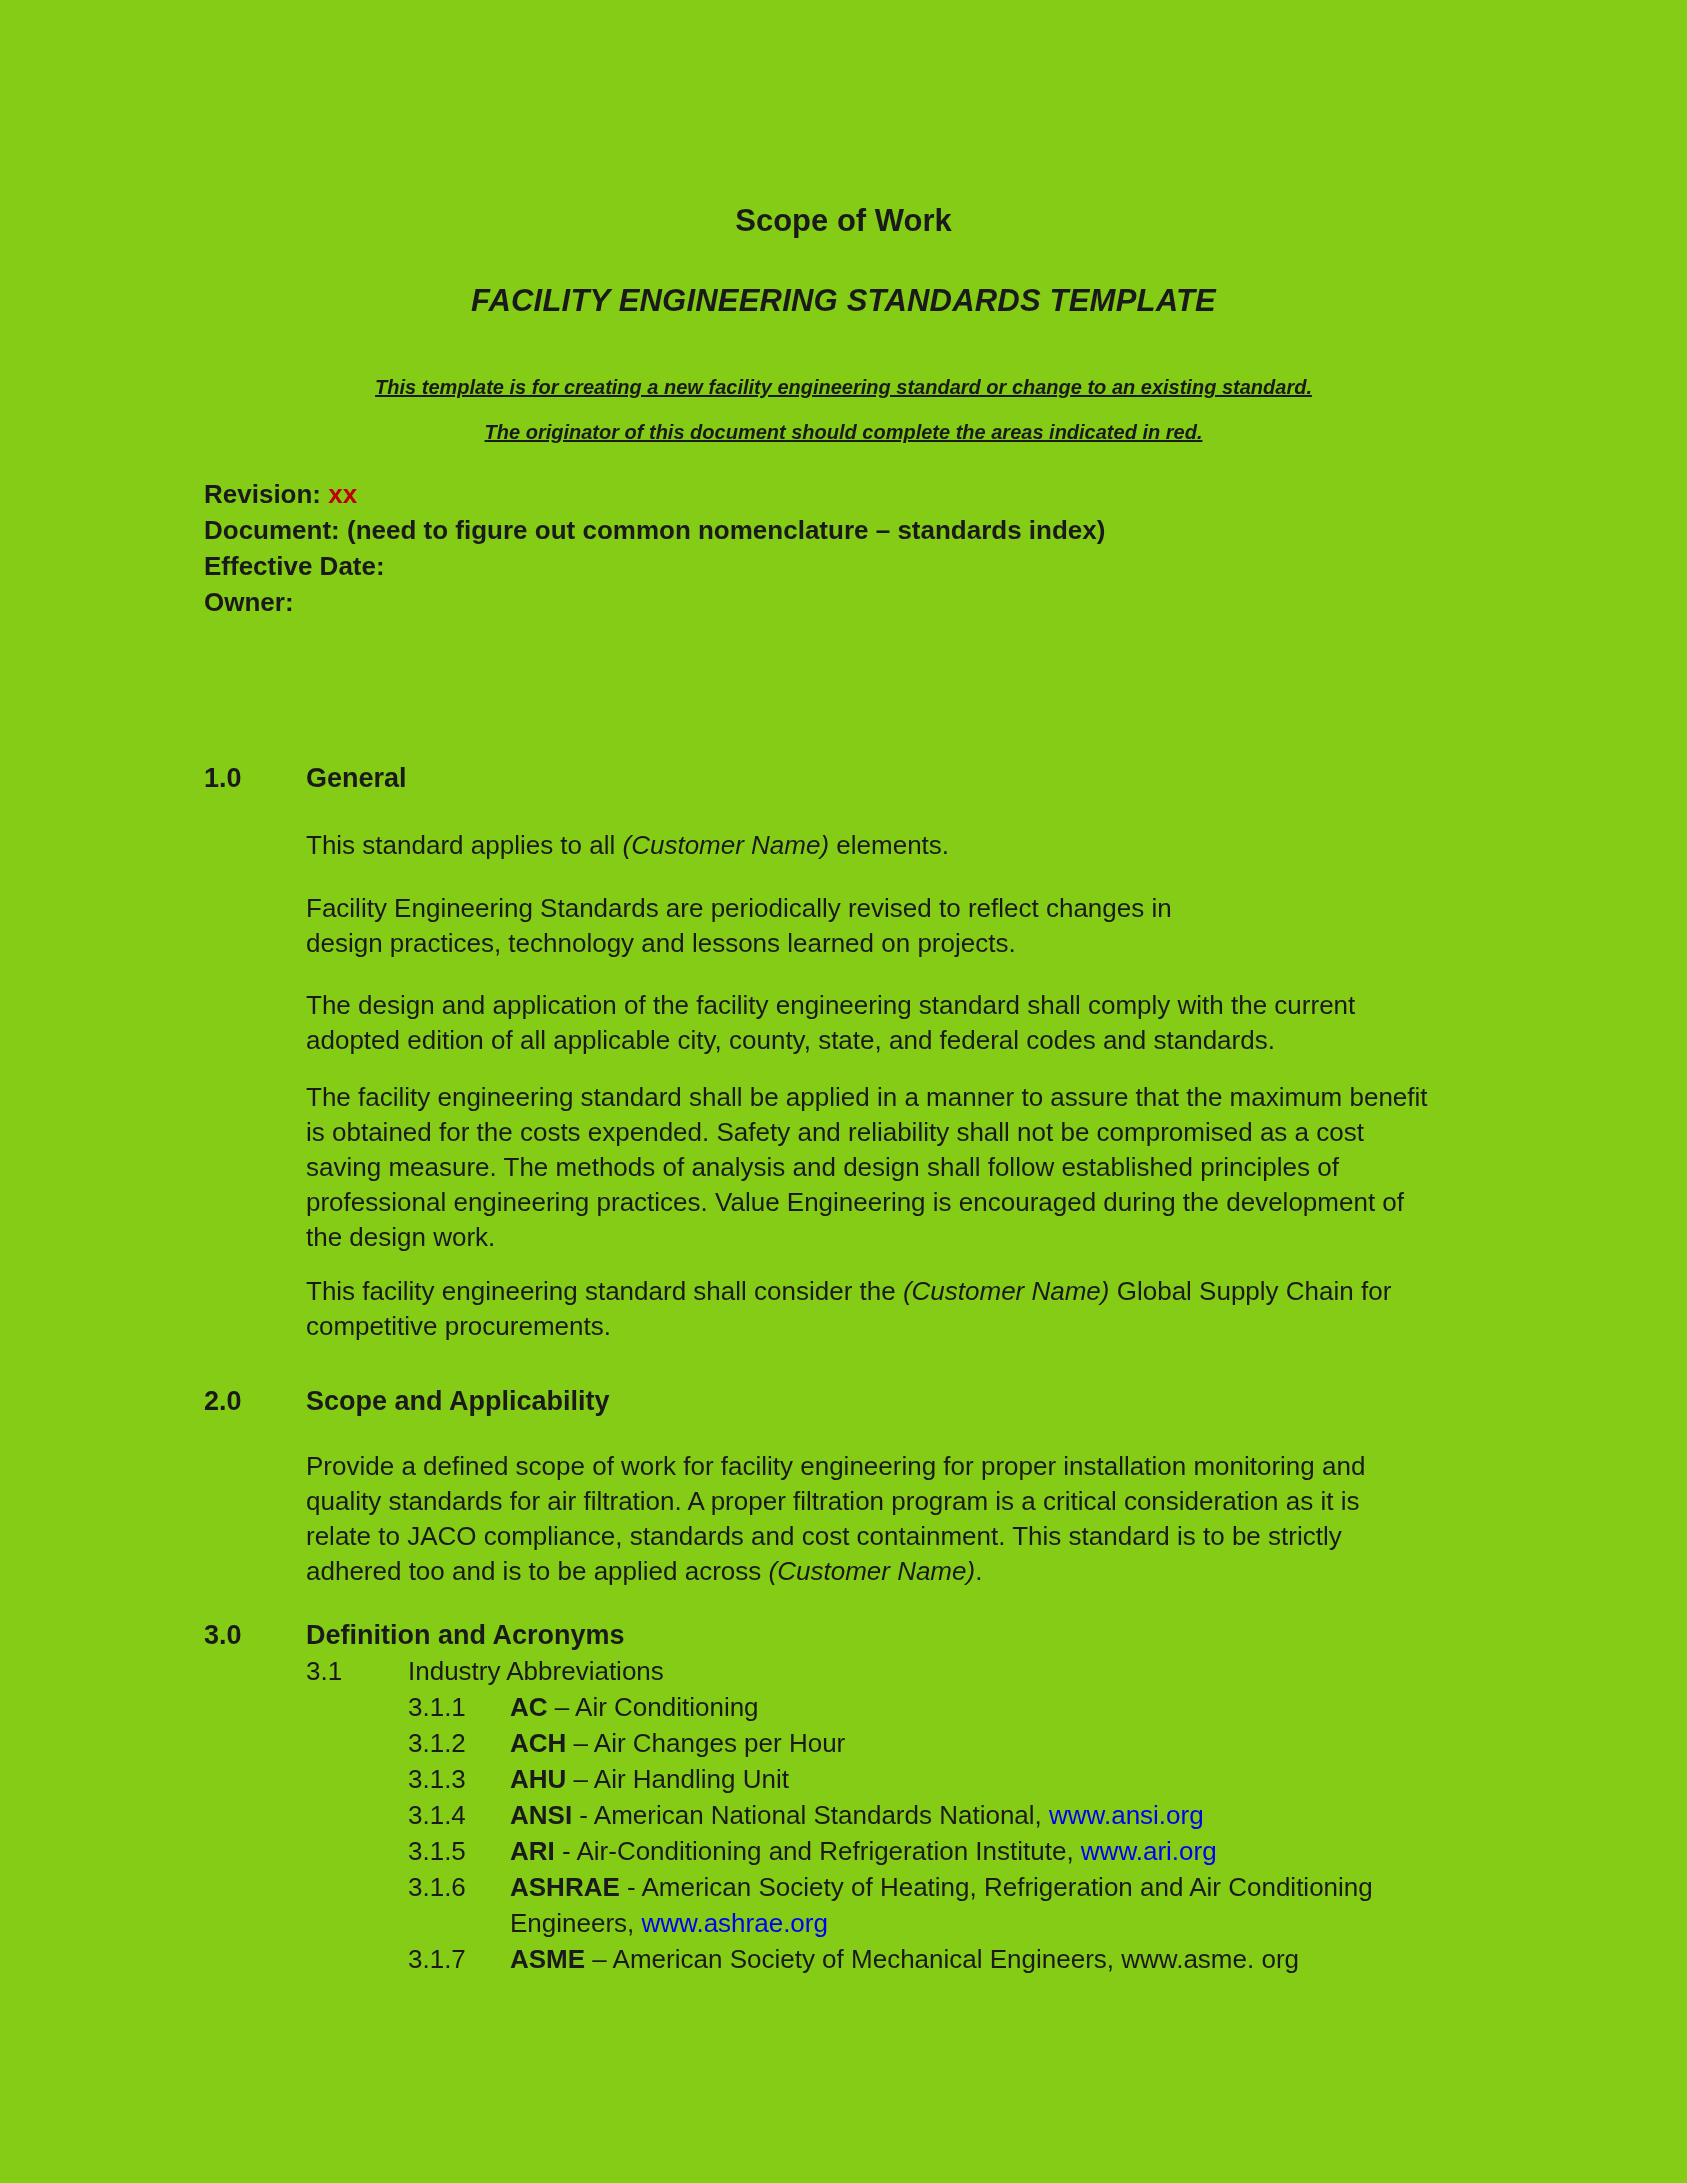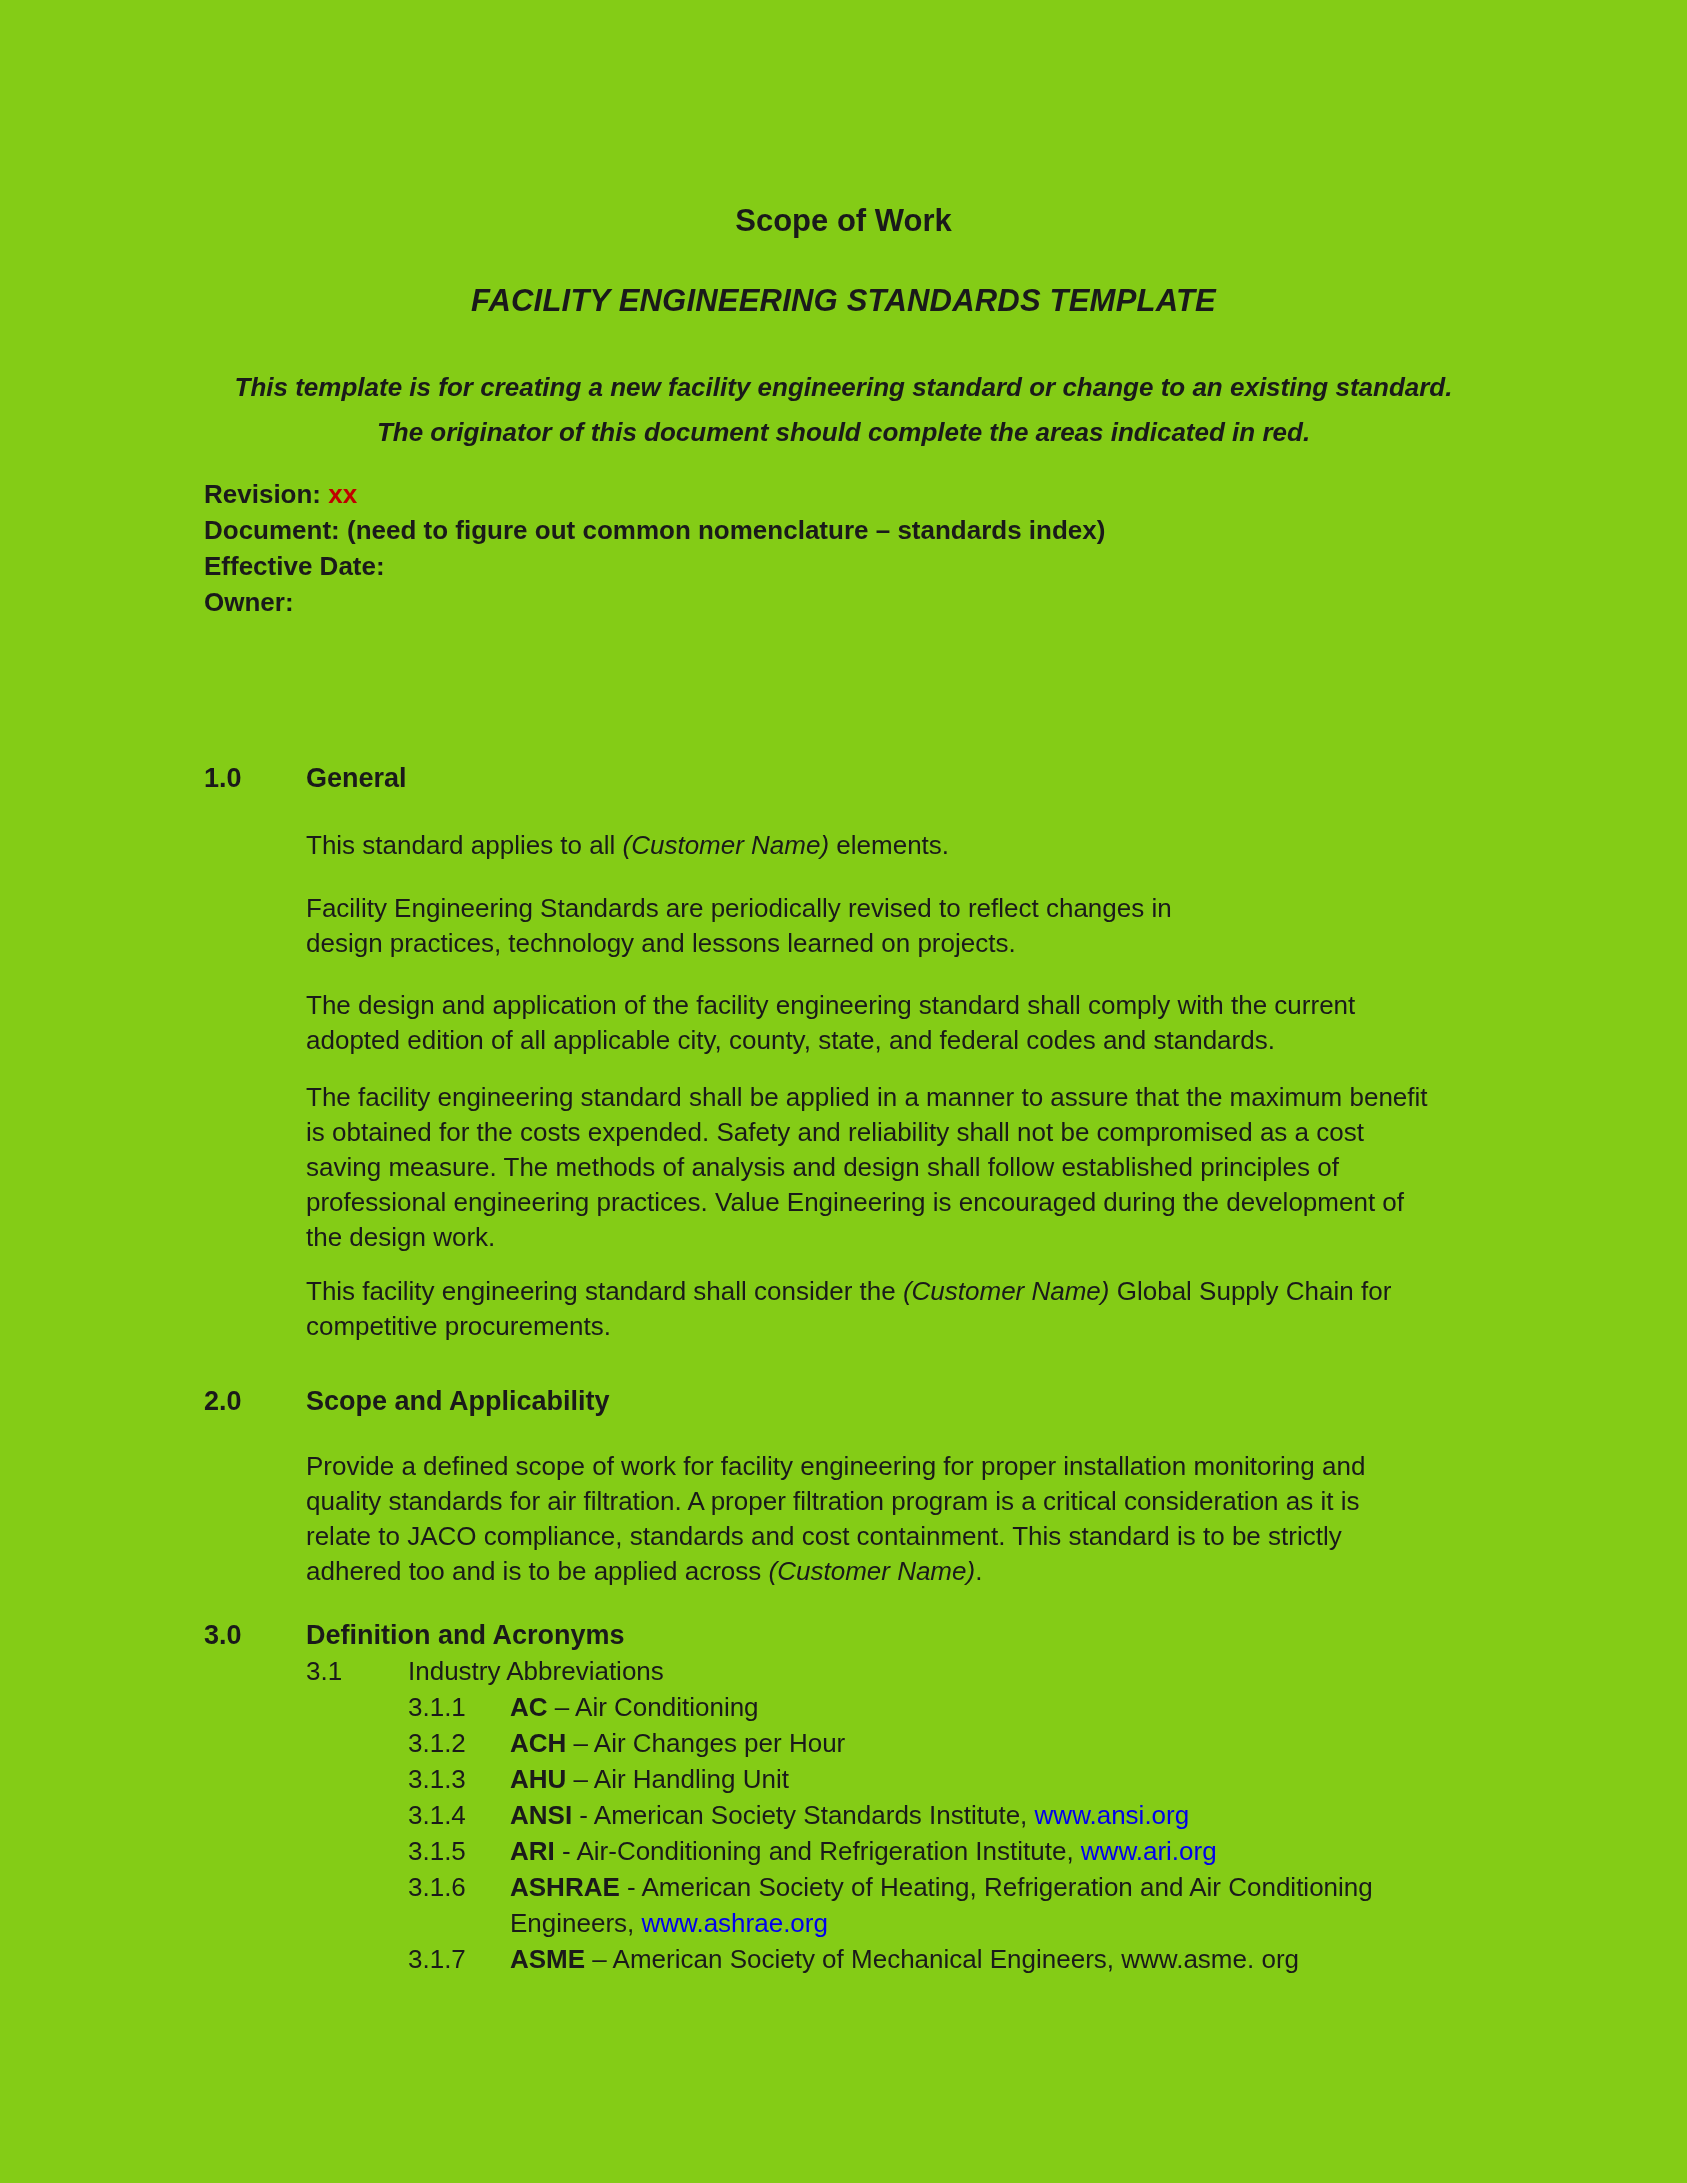--- a/index.html
+++ b/index.html
@@ -25,24 +25,25 @@
   .doc-subtitle {
     top: 281px;
     font-size: 31px;
     font-weight: bold;
     line-height: 39px;
     letter-spacing: 0.2px;
     font-style: italic;
   }
   .intro {
     top: 365px;
-    font-size: 26px;
+    font-size: 20px;
     font-style: italic;
     font-weight: bold;
     line-height: 45px;
+    text-decoration: underline;
   }
   .meta {
     top: 476px;
     left: 204px;
     font-size: 26px;
     font-weight: bold;
     line-height: 36px;
   }
   .meta-value { color: var(--revision-color, #C00000); }
 
@@ -149,21 +150,21 @@
     <div class="abbr-row level3">
       <span class="num">3.1.2</span>
       <span class="abbr-text"><b>ACH</b><span> – Air Changes per Hour</span><span class="link"></span></span>
     </div>
     <div class="abbr-row level3">
       <span class="num">3.1.3</span>
       <span class="abbr-text"><b>AHU</b><span> – Air Handling Unit</span><span class="link"></span></span>
     </div>
     <div class="abbr-row level3">
       <span class="num">3.1.4</span>
-      <span class="abbr-text"><b>ANSI</b><span> - American Society Standards Institute, </span><span class="link">www.ansi.org</span></span>
+      <span class="abbr-text"><b>ANSI</b><span> - American National Standards National, </span><span class="link">www.ansi.org</span></span>
     </div>
     <div class="abbr-row level3">
       <span class="num">3.1.5</span>
       <span class="abbr-text"><b>ARI</b><span> - Air-Conditioning and Refrigeration Institute, </span><span class="link">www.ari.org</span></span>
     </div>
     <div class="abbr-row level3">
       <span class="num">3.1.6</span>
       <span class="abbr-text"><b>ASHRAE</b><span> - American Society of Heating, Refrigeration and Air Conditioning
 Engineers, </span><span class="link">www.ashrae.org</span></span>
     </div>

